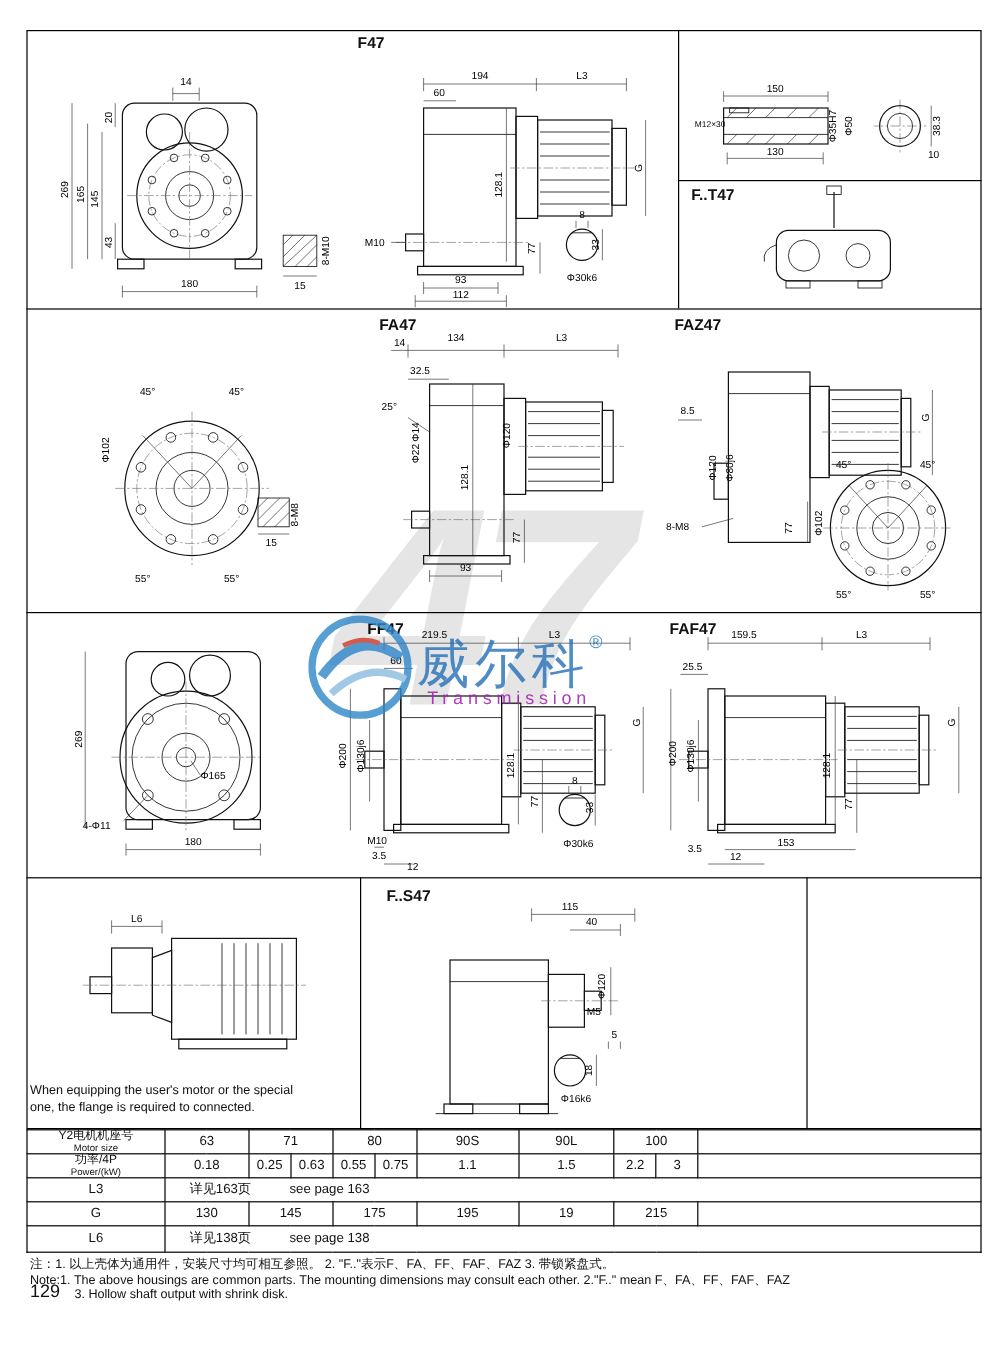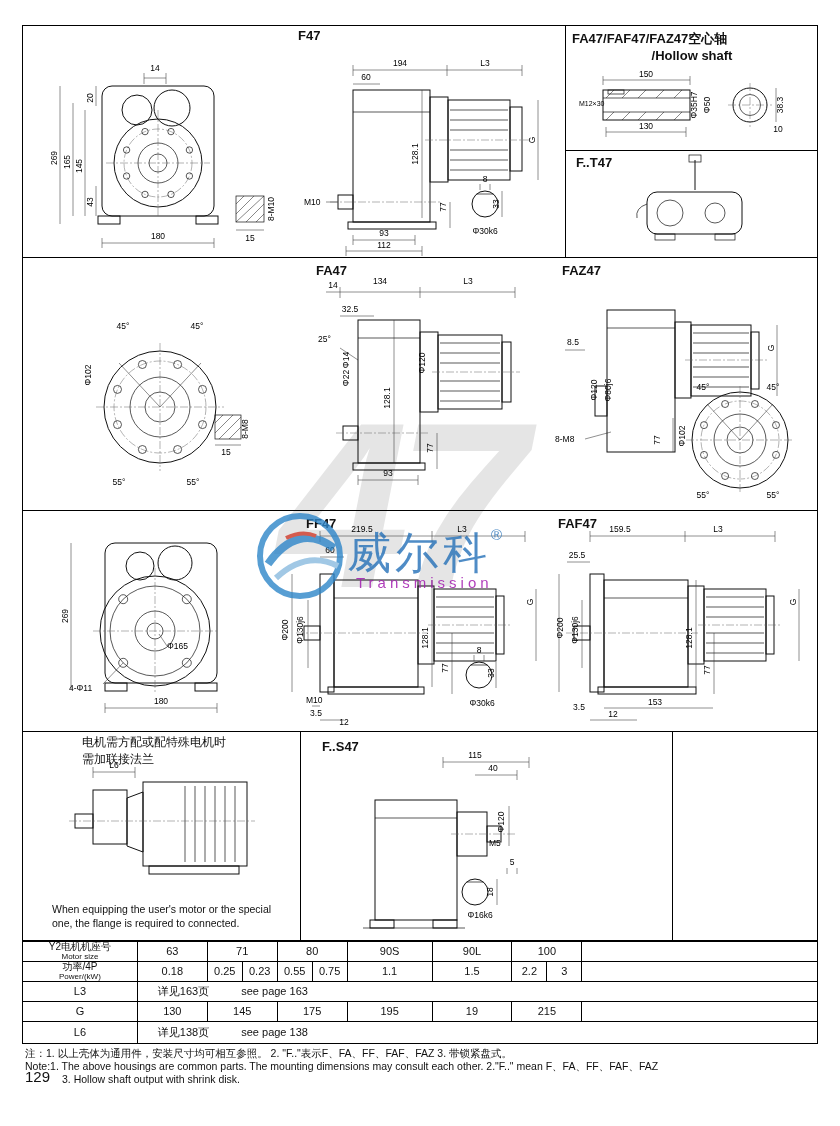--- a/index.html
+++ b/index.html
@@ -47,24 +47,20 @@
   <div class="frame"></div>
   <div class="hl" style="left:565px;top:150px;width:253px;height:1px"></div>
   <div class="hl" style="left:22px;top:257px;width:796px;height:1px"></div>
   <div class="hl" style="left:22px;top:510px;width:796px;height:1px"></div>
   <div class="hl" style="left:22px;top:731px;width:796px;height:1px"></div>
   <div class="vl" style="left:565px;top:25px;width:1px;height:232px"></div>
   <div class="vl" style="left:300px;top:731px;width:1px;height:210px"></div>
   <div class="vl" style="left:672px;top:731px;width:1px;height:210px"></div>
 
   <div class="title" style="left:298px;top:28px">F47</div>
-  <div class="title" style="left:572px;top:30px;width:240px">
-    <div>FA47/FAF47/FAZ47空心轴</div>
-    <div style="text-align:center">/Hollow shaft</div>
-  </div>
   <div class="title" style="left:576px;top:155px">F..T47</div>
   <div class="title" style="left:316px;top:263px">FA47</div>
   <div class="title" style="left:562px;top:263px">FAZ47</div>
   <div class="title" style="left:306px;top:516px">FF47</div>
   <div class="title" style="left:558px;top:516px">FAF47</div>
   <div class="title" style="left:322px;top:739px">F..S47</div>
 
   <svg class="draw" style="left:40px;top:58px" width="240" height="200" viewBox="0 0 240 200">
     <rect class="ol" x="62" y="28" width="112" height="130" rx="10"></rect>
     <circle class="ol" cx="97" cy="52" r="15"></circle>
@@ -419,38 +415,34 @@
     <line class="dl" x1="169" y1="111" x2="169" y2="172"></line>
     <text class="tm" x="165" y="148" transform="rotate(-90 165 148)">77</text>
     <rect class="ol" x="53" y="165" width="98" height="7"></rect>
     <text class="tm" x="34" y="188">3.5</text>
     <line class="dl" x1="59" y1="186" x2="168" y2="186"></line>
     <text class="tm" x="110" y="183">153</text>
     <line class="dl" x1="45" y1="198" x2="92" y2="198"></line>
     <text class="tm" x="68" y="195">12</text>
   </svg>
 
-  <div class="note" style="left:82px;top:734px;font-size:12px;line-height:17px">
-    <div>电机需方配或配特殊电机时</div>
-    <div>需加联接法兰</div>
-  </div>
   <svg class="draw" style="left:35px;top:760px" width="260" height="140" viewBox="0 0 260 140">
     <line class="dl" x1="58" y1="12" x2="100" y2="12"></line>
       <line class="dl" x1="58" y1="7" x2="58" y2="18"></line>
       <line class="dl" x1="100" y1="7" x2="100" y2="18"></line>
     <text class="tm" x="79" y="8">L6</text>
     <rect class="ol" x="58" y="30" width="34" height="54"></rect>
     <path class="ol" d="M92,38 L108,32 L108,92 L92,86 Z"></path>
     <rect class="ol" x="108" y="22" width="104" height="84"></rect>
     <path class="ol2" d="M150,26V102 M160,26V102 M170,26V102 M180,26V102 M190,26V102 M200,26V102"></path>
     <rect class="ol" x="40" y="54" width="18" height="14"></rect>
     <line class="cl" x1="34" y1="61" x2="220" y2="61"></line>
     <rect class="ol" x="114" y="106" width="90" height="8"></rect>
   </svg>
-  <div class="note" style="left:52px;top:902px;width:256px;font-size:10.5px;line-height:14px">
+  <div class="note" style="left:25px;top:902px;width:256px;font-size:10.5px;line-height:14px">
     <div>When equipping the user's motor or the special</div>
     <div>one, the flange is required to connected.</div>
   </div>
 
   <svg class="draw" style="left:315px;top:742px" width="355" height="195" viewBox="0 0 355 195">
     <line class="dl" x1="128" y1="20" x2="214" y2="20"></line>
       <line class="dl" x1="128" y1="15" x2="128" y2="26"></line>
       <line class="dl" x1="214" y1="15" x2="214" y2="26"></line>
     <text class="tm" x="160" y="16">115</text>
     <line class="dl" x1="160" y1="33" x2="202" y2="33"></line>
@@ -507,21 +499,21 @@
       <td colspan="2">100</td>
       <td></td>
     </tr>
     <tr style="height:20px">
       <td>
             <div class="lblcn">功率/4P</div>
             <div class="lblen">Power/(kW)</div>
           </td>
       <td colspan="2">0.18</td>
       <td>0.25</td>
-      <td>0.23</td>
+      <td>0.63</td>
       <td>0.55</td>
       <td>0.75</td>
       <td>1.1</td>
       <td>1.5</td>
       <td>2.2</td>
       <td>3</td>
       <td></td>
     </tr>
     <tr style="height:20px">
       <td>L3</td>

